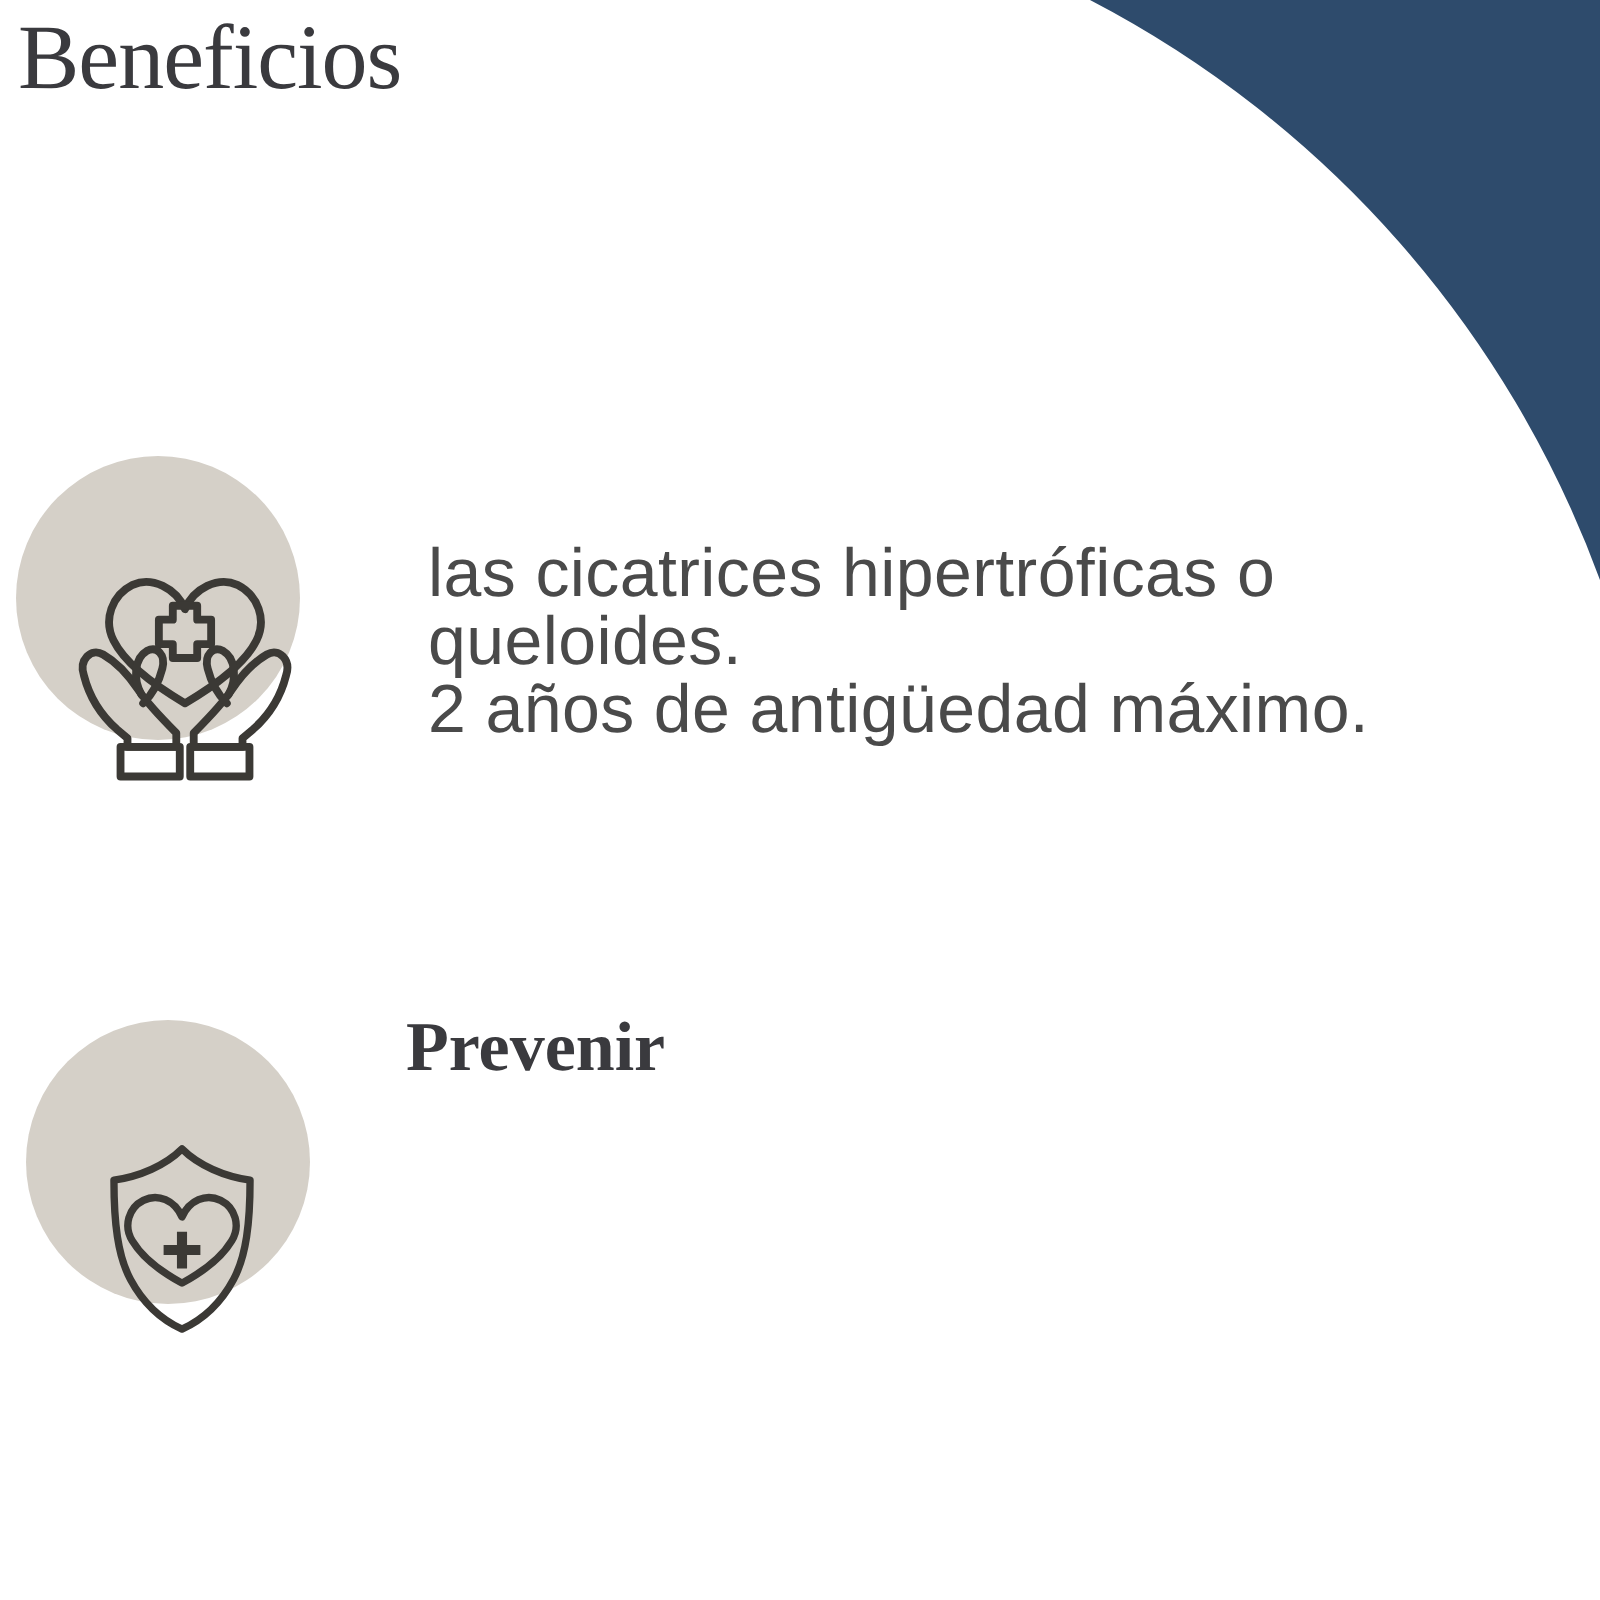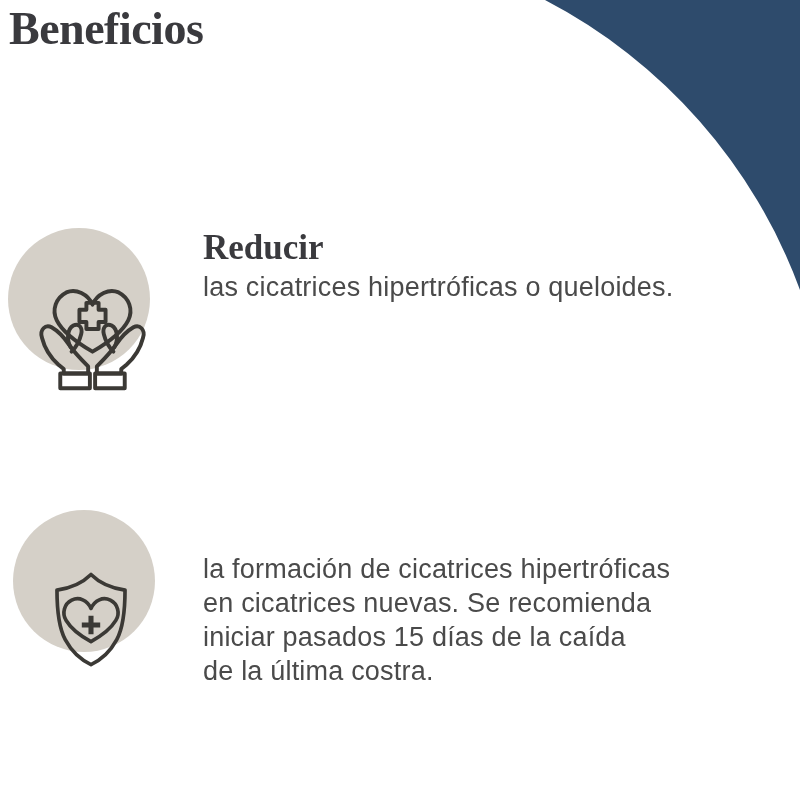--- a/index.html
+++ b/index.html
@@ -17,21 +17,21 @@
     width: 800px; height: 800px;
     pointer-events: none;
   }
   .corner path { fill: var(--navy, #2E4B6C); }
 
   .title {
     position: absolute;
     left: 9px; top: 2px;
     margin: 0;
     font-family: "Liberation Serif", serif;
-    font-weight: 700;
+    font-weight: 400;
     font-size: 46px;
     line-height: 54px;
     letter-spacing: -0.5px;
     color: var(--heading, #3A3A3E);
   }
 
   .badge {
     position: absolute;
     width: 142px; height: 142px;
     border-radius: 50%;
@@ -56,22 +56,22 @@
     font-weight: 700;
     font-size: 35px;
     line-height: 40px;
     color: var(--heading, #3A3A3E);
   }
   .heading.h1 { top: 228px; }
   .heading.h2 { top: 504px; }
 
   .body {
     position: absolute;
-    left: 203px;
-    font-size: 27px;
+    left: 214px;
+    font-size: 34px;
     line-height: 34px;
     color: var(--body, #4A4A4A);
     letter-spacing: 0.2px;
   }
   .body.t1 { top: 270px; }
   .body.t2 { top: 552px; }
 </style>
 </head>
 <body>
 
@@ -93,34 +93,29 @@
     <path d="M19 69 C12 65 5 72 8 81 C11 93 18 104 27 112 L33 117 L33 122 L61 122 L61 114 C53 106 45 98 39 89 C33 80 26 73 19 69 Z"></path>
     <path d="M41 92 C36 83 37 71 44 67 C50 64 55 69 53 77 C51 85 47 92 42 97"></path>
     <rect x="29" y="122" width="34" height="17"></rect>
 
     <g transform="translate(132 0) scale(-1 1)">
       <path d="M19 69 C12 65 5 72 8 81 C11 93 18 104 27 112 L33 117 L33 122 L61 122 L61 114 C53 106 45 98 39 89 C33 80 26 73 19 69 Z"></path>
       <path d="M41 92 C36 83 37 71 44 67 C50 64 55 69 53 77 C51 85 47 92 42 97"></path>
       <rect x="29" y="122" width="34" height="17"></rect>
     </g>
   </svg>
-  <h2 class="heading h1">Reducir</h2>
   <div class="body t1">
     <div class="line">las cicatrices hipertróficas o queloides.</div>
+    <div class="line">2 años de antigüedad máximo.</div>
   </div>
 
   <div class="badge b2"></div>
   <svg class="icon i2" viewBox="0 0 100 112" aria-hidden="true">
 
     <path d="M50 7 C41 16 27 22 13 24 C13 47 15 65 22 78 C29 91 39 100 50 105 C61 100 71 91 78 78 C85 65 87 47 87 24 C73 22 59 16 50 7 Z"></path>
 
     <path d="M50 44 C46 35 37 31 29 35 C21 39 18 49 23 57 C29 67 39 74 50 80 C61 74 71 67 77 57 C82 49 79 39 71 35 C63 31 54 35 50 44 Z"></path>
 
     <path class="plus" d="M50 52 V72 M40 62 H60"></path>
   </svg>
-  <div class="body t2">
-    <div class="line">la formación de cicatrices hipertróficas</div>
-    <div class="line">en cicatrices nuevas. Se recomienda</div>
-    <div class="line">iniciar pasados 15 días de la caída</div>
-    <div class="line">de la última costra.</div>
-  </div>
+  <h2 class="heading h2">Prevenir</h2>
 
 </div>
 
 </body></html>

